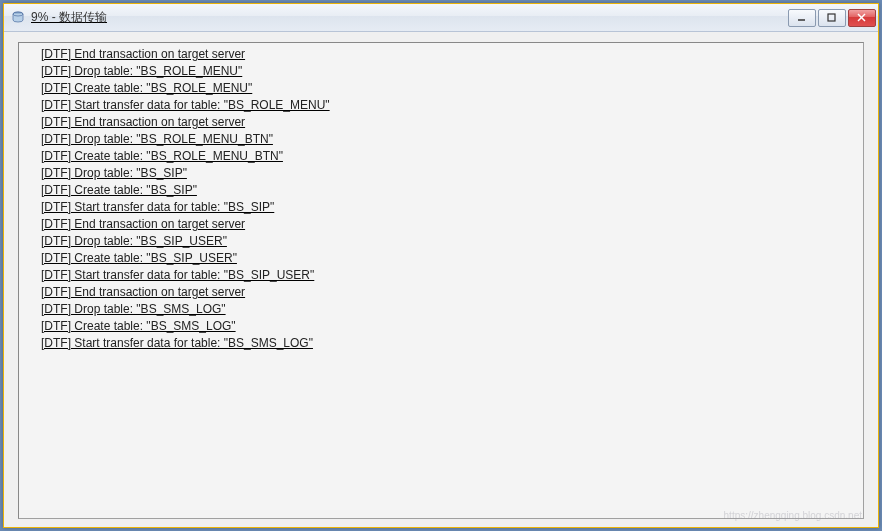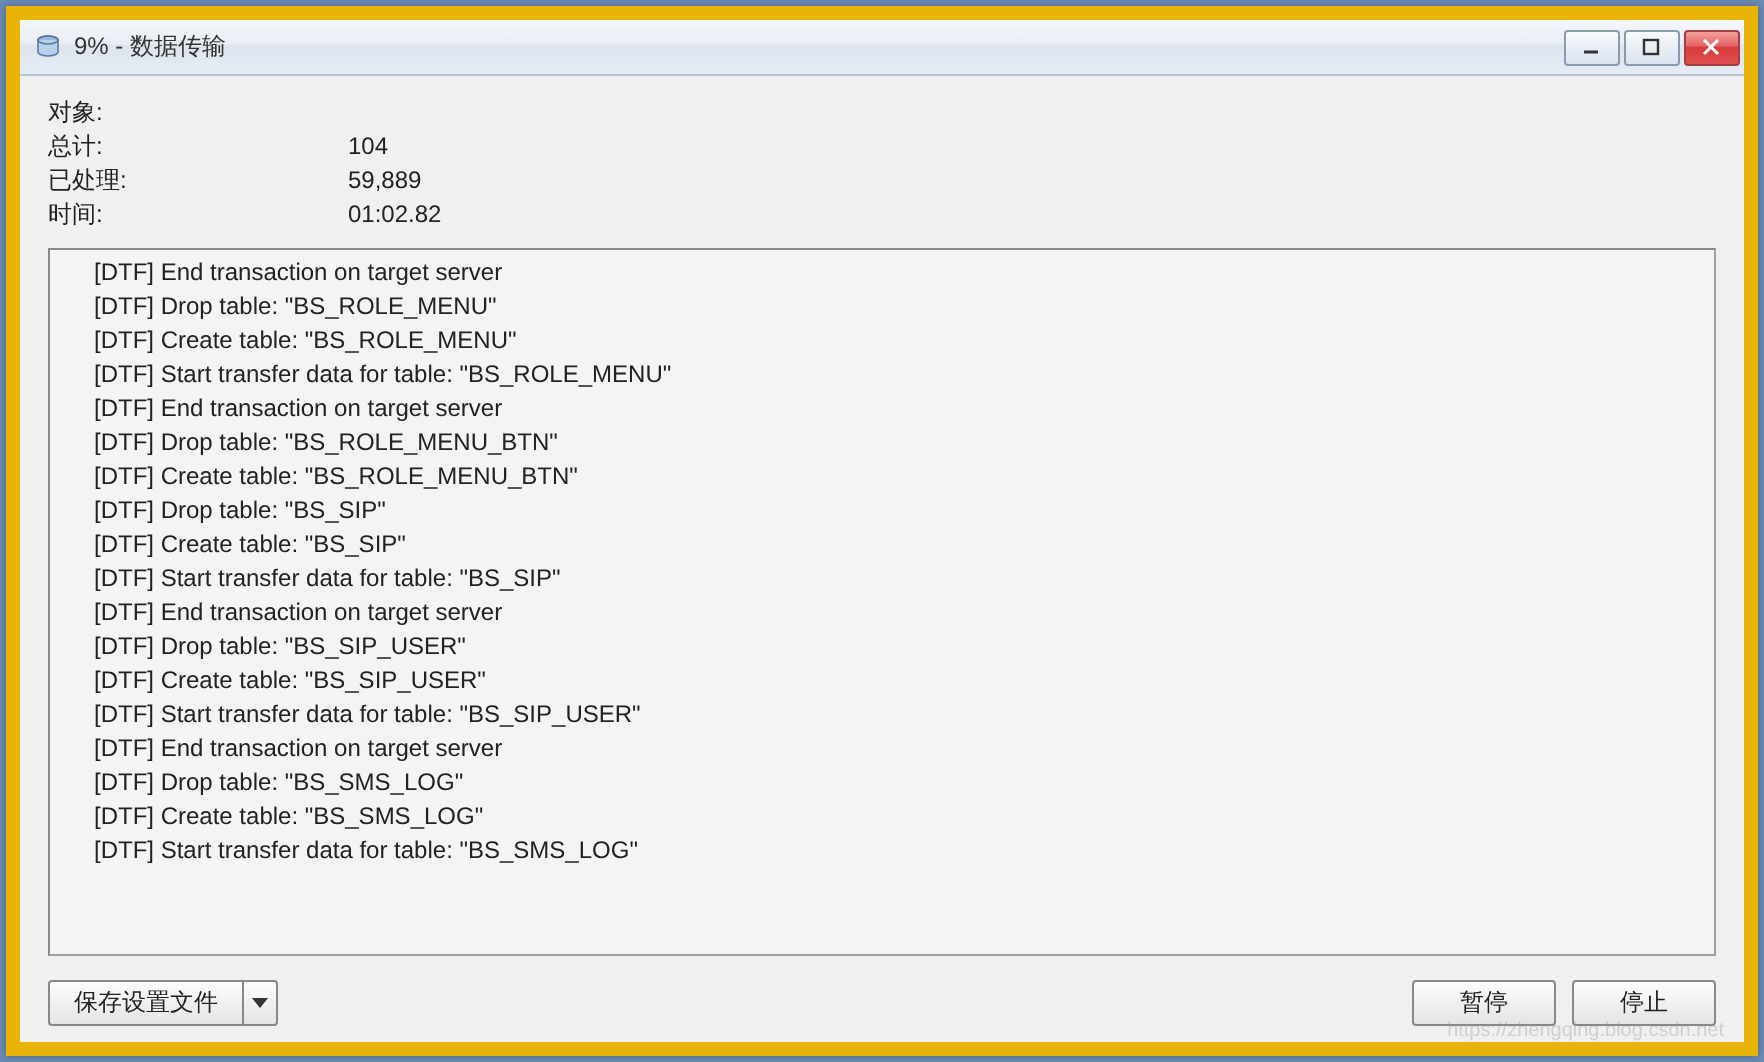--- a/index.html
+++ b/index.html
@@ -7,24 +7,25 @@
     margin: 0;
     font-family: "Microsoft YaHei", "Segoe UI", Tahoma, sans-serif;
     font-size: 12px;
     background: #6b8bb5;
     padding: 3px;
   }
   .window {
     width: 876px;
     height: 525px;
     background: #6d28d9;
-    border: 7px solid #eab308;
+    border: 1px solid #eab308;
     display: flex;
     flex-direction: column;
     box-shadow: 0 0 4px rgba(0,0,0,0.3);
+    text-decoration: underline;
   }
   .titlebar {
     height: 28px;
     background: linear-gradient(to bottom, #f4f7fb 0%, #e8edf4 45%, #dde4ee 46%, #e6ecf4 100%);
     border-bottom: 1px solid #b8c4d6;
     display: flex;
     align-items: center;
     padding: 0 2px 0 6px;
   }
   .title-icon {
@@ -186,38 +187,20 @@
         <svg width="10" height="10">
             <line x1="1" y1="1" x2="8" y2="8" stroke="#fff" stroke-width="1.5"></line>
             <line x1="8" y1="1" x2="1" y2="8" stroke="#fff" stroke-width="1.5"></line>
           </svg>
       </div>
     </div>
   </div>
 
   <div class="content">
 
-    <div class="stats">
-      <div class="stats-row">
-        <span class="stats-label">对象:</span>
-        <span></span>
-      </div>
-      <div class="stats-row">
-        <span class="stats-label">总计:</span>
-        <span>104</span>
-      </div>
-      <div class="stats-row">
-        <span class="stats-label">已处理:</span>
-        <span>59,889</span>
-      </div>
-      <div class="stats-row">
-        <span class="stats-label">时间:</span>
-        <span>01:02.82</span>
-      </div>
-    </div>
 
     <div class="log-panel" id="log-panel">
         <div class="log-line">[DTF] End transaction on target server</div>
         <div class="log-line">[DTF] Drop table: "BS_ROLE_MENU"</div>
         <div class="log-line">[DTF] Create table: "BS_ROLE_MENU"</div>
         <div class="log-line">[DTF] Start transfer data for table: "BS_ROLE_MENU"</div>
         <div class="log-line">[DTF] End transaction on target server</div>
         <div class="log-line">[DTF] Drop table: "BS_ROLE_MENU_BTN"</div>
         <div class="log-line">[DTF] Create table: "BS_ROLE_MENU_BTN"</div>
         <div class="log-line">[DTF] Drop table: "BS_SIP"</div>
@@ -226,32 +209,17 @@
         <div class="log-line">[DTF] End transaction on target server</div>
         <div class="log-line">[DTF] Drop table: "BS_SIP_USER"</div>
         <div class="log-line">[DTF] Create table: "BS_SIP_USER"</div>
         <div class="log-line">[DTF] Start transfer data for table: "BS_SIP_USER"</div>
         <div class="log-line">[DTF] End transaction on target server</div>
         <div class="log-line">[DTF] Drop table: "BS_SMS_LOG"</div>
         <div class="log-line">[DTF] Create table: "BS_SMS_LOG"</div>
         <div class="log-line">[DTF] Start transfer data for table: "BS_SMS_LOG"</div>
       </div>
 
-    <div class="button-bar">
-      <div class="btn-split">
-        <button class="btn btn-main">保存设置文件</button>
-        <button class="btn btn-drop">
-          <svg width="8" height="6">
-              <polygon points="0,0 8,0 4,5" fill="#333"></polygon>
-            </svg>
-        </button>
-      </div>
-      <div class="spacer"></div>
-      <div class="right-buttons">
-        <button class="btn" style="min-width:72px;justify-content:center">暂停</button>
-        <button class="btn" style="min-width:72px;justify-content:center">停止</button>
-      </div>
-    </div>
 
   </div>
 </div>
 
 <div class="watermark">https://zhengqing.blog.csdn.net</div>
 
 </body></html>

